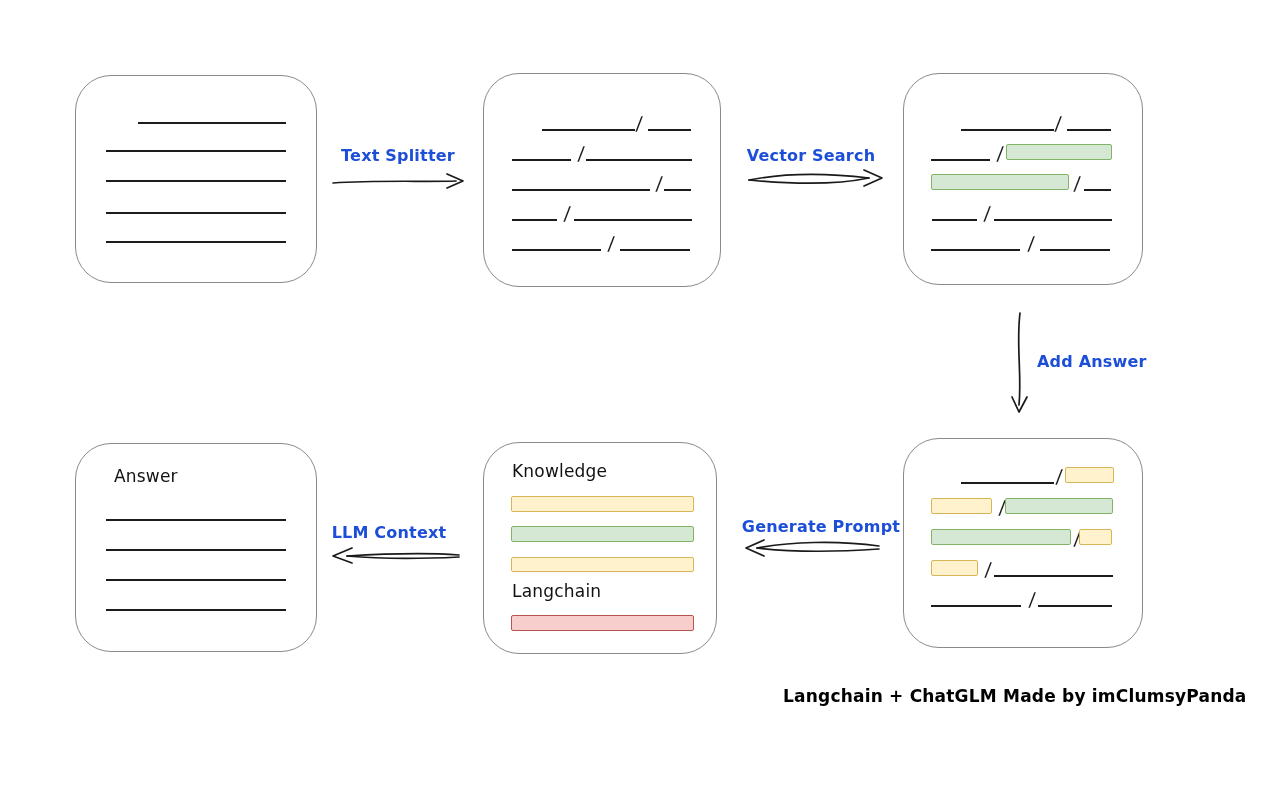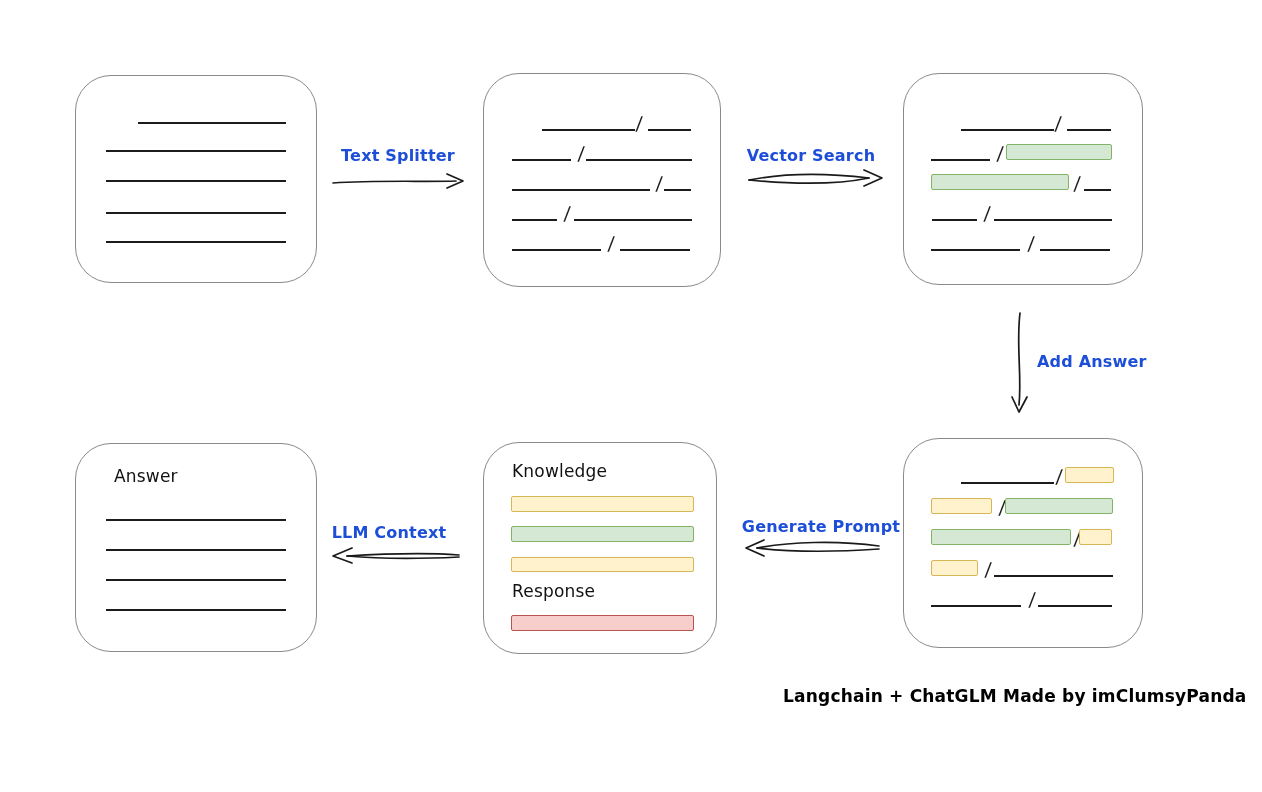--- a/index.html
+++ b/index.html
@@ -115,21 +115,21 @@
       <div class="seg-hl" style="left: 27px; top: 121px; width: 47px; height: 16px; background: rgb(255, 242, 204); border-color: rgb(214, 182, 86);"></div>
       <div class="seg-slash" style="left: 81px; top: 120px;">/</div>
       <div class="seg-line" style="left: 90px; top: 136px; width: 119px;"></div>
       <div class="seg-line" style="left: 27px; top: 166px; width: 90px;"></div>
       <div class="seg-slash" style="left: 125px; top: 150px;">/</div>
       <div class="seg-line" style="left: 134px; top: 166px; width: 74px;"></div>
     </div>
 
   <div class="node" style="left: 483px; top: 442px; width: 234px; height: 212px;">
     <div class="box-title" style="left:28px;top:18px;text-align:right;">Knowledge</div>
-    <div class="box-title" style="left:28px;top:138px;">Response</div>
+    <div class="box-title" style="left:28px;top:138px;">Langchain</div>
   <div class="seg-hl" style="left: 27px; top: 53px; width: 183px; height: 16px; background: rgb(255, 242, 204); border-color: rgb(214, 182, 86);"></div>
       <div class="seg-hl" style="left: 27px; top: 83px; width: 183px; height: 16px; background: rgb(213, 232, 212); border-color: rgb(130, 179, 102);"></div>
       <div class="seg-hl" style="left: 27px; top: 114px; width: 183px; height: 15px; background: rgb(255, 242, 204); border-color: rgb(214, 182, 86);"></div>
       <div class="seg-hl" style="left: 27px; top: 172px; width: 183px; height: 16px; background: rgb(248, 206, 204); border-color: rgb(184, 84, 80);"></div>
     </div>
 
   <div class="node" style="left: 75px; top: 443px; width: 242px; height: 209px;">
     <div class="box-title" style="left:30px;top:22px;margin-left:8px;">Answer</div>
   <div class="seg-line" style="left: 30px; top: 75px; width: 180px;"></div>
       <div class="seg-line" style="left: 30px; top: 105px; width: 180px;"></div>

